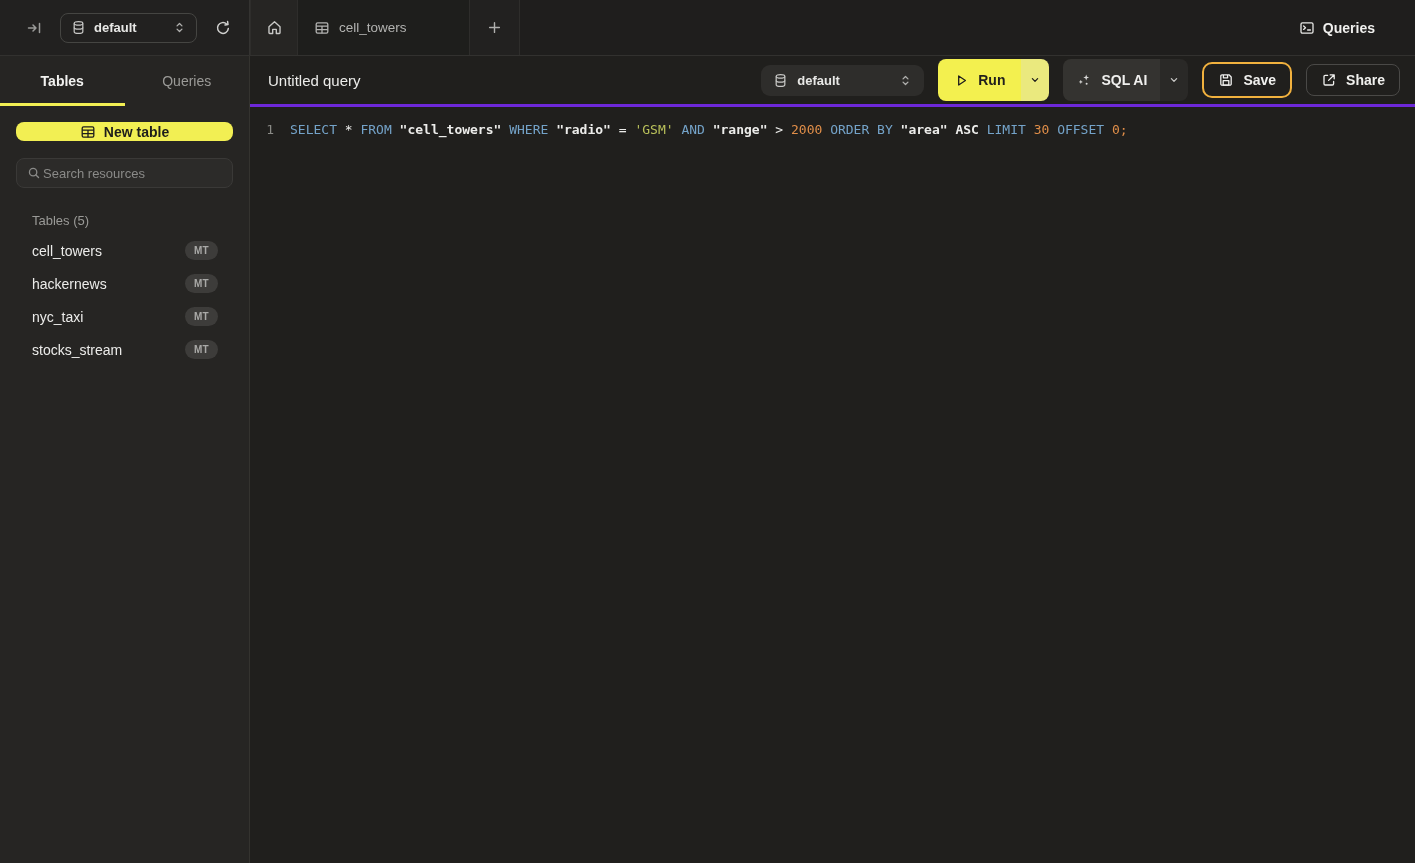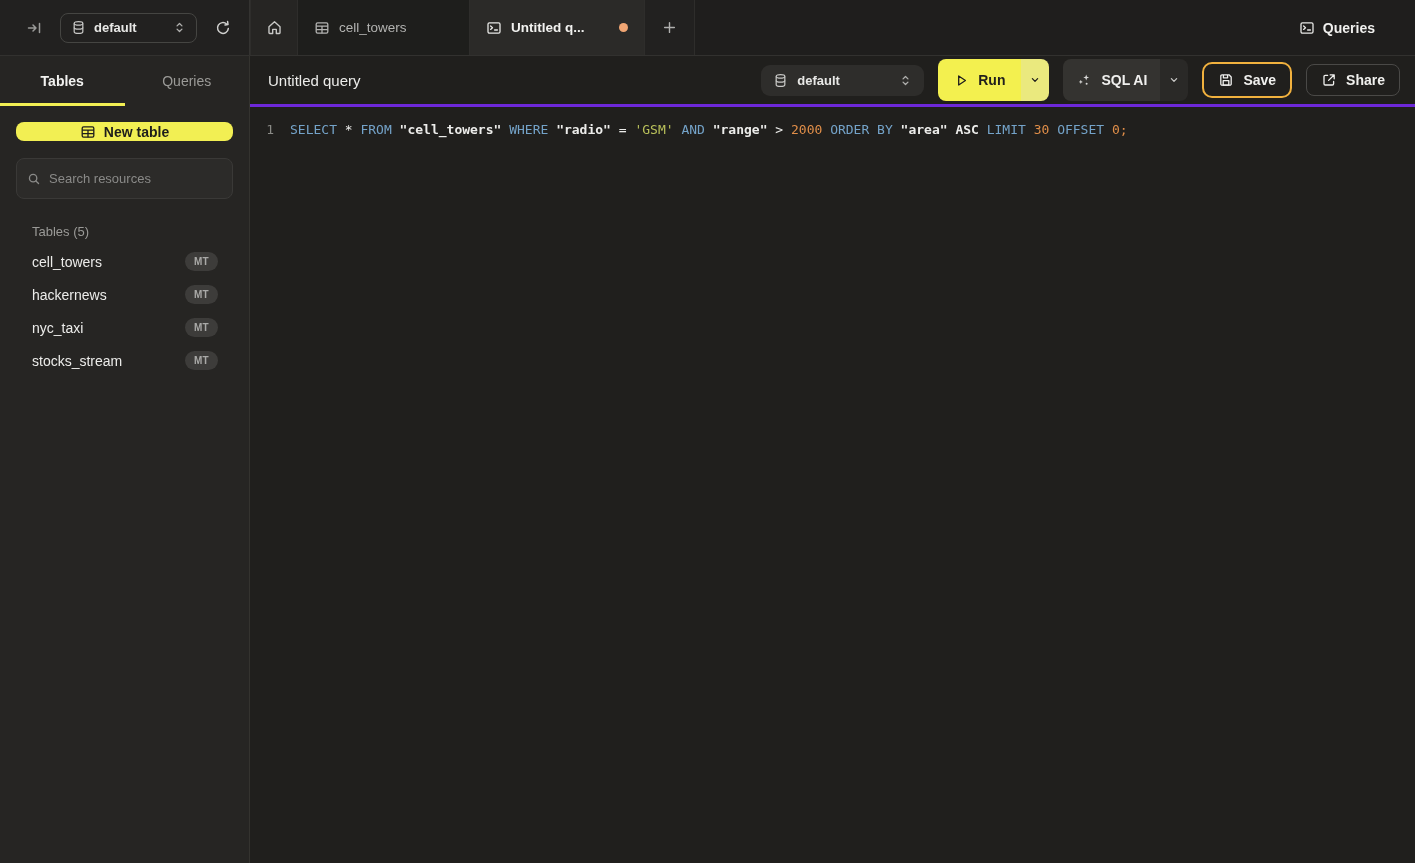--- a/index.html
+++ b/index.html
@@ -59,23 +59,23 @@
     border-bottom:3px solid transparent; padding-top:3px;
   }
   .side-tab.active { color:#f2f2f0; font-weight:700; border-bottom-color:#f2ef53; }
   .new-table-btn {
     margin:16px 16px 0 16px; height:19px; border:none; border-radius:8px;
     background:#f2ef53; color:#1d1d1b; font-size:14px; font-weight:600;
     display:flex; align-items:center; justify-content:center; gap:8px; cursor:pointer;
     font-family:"Liberation Sans", sans-serif;
   }
   .search-box {
-    margin:17px 16px 0 16px; height:41px; border-radius:8px;
+    margin:17px 16px 0 16px; height:30px; border-radius:8px;
     background:#2c2b29; border:1px solid #3a3937;
-    display:flex; align-items:center; gap:8px; padding:0 10px;
+    display:flex; align-items:center; gap:2px; padding:0 10px;
   }
   .search-box input {
     background:transparent; border:none; outline:none; color:#d8d8d6;
     font-size:13px; width:100%; font-family:"Liberation Sans", sans-serif;
   }
   .search-box input::placeholder { color:#8a8a88; }
   .section-label { margin:25px 16px 6px 32px; font-size:13px; color:#9a9a97; }
   .table-row {
     height:33px; display:flex; align-items:center; justify-content:space-between;
     padding:0 31px 0 32px; cursor:pointer;
@@ -184,30 +184,20 @@
   <div class="tab tab-table">
     <span>
       <svg width="16" height="16" viewBox="0 0 16 16" fill="none" stroke="#b3b3b1" stroke-width="1.3">
           <rect x="2.2" y="2.8" width="11.6" height="10.4" rx="1.4"></rect>
           <path d="M2.2 6.2h11.6M2.2 9.7h11.6M8 6.2v7"></path>
         </svg>
     </span>
     <span>cell_towers</span>
   </div>
 
-  <div class="tab tab-query">
-    <span>
-      <svg width="16" height="16" viewBox="0 0 16 16" fill="none" stroke="#e8e8e6" stroke-width="1.3" stroke-linecap="round" stroke-linejoin="round">
-          <rect x="2" y="2.8" width="12" height="10.4" rx="1.4"></rect>
-          <path d="M4.6 6l1.9 1.7-1.9 1.7M8.6 10h2.8"></path>
-        </svg>
-    </span>
-    <span>Untitled q...</span>
-    <span class="dirty-dot" style="background:#f0a573"></span>
-  </div>
 
   <div class="tab tab-new">
     <span>
       <svg width="15" height="15" viewBox="0 0 16 16" fill="none" stroke="#b0b0ae" stroke-width="1.5" stroke-linecap="round">
           <path d="M8 2.8v10.4M2.8 8h10.4"></path>
         </svg>
     </span>
   </div>
 
   <div class="topbar-spacer"></div>

